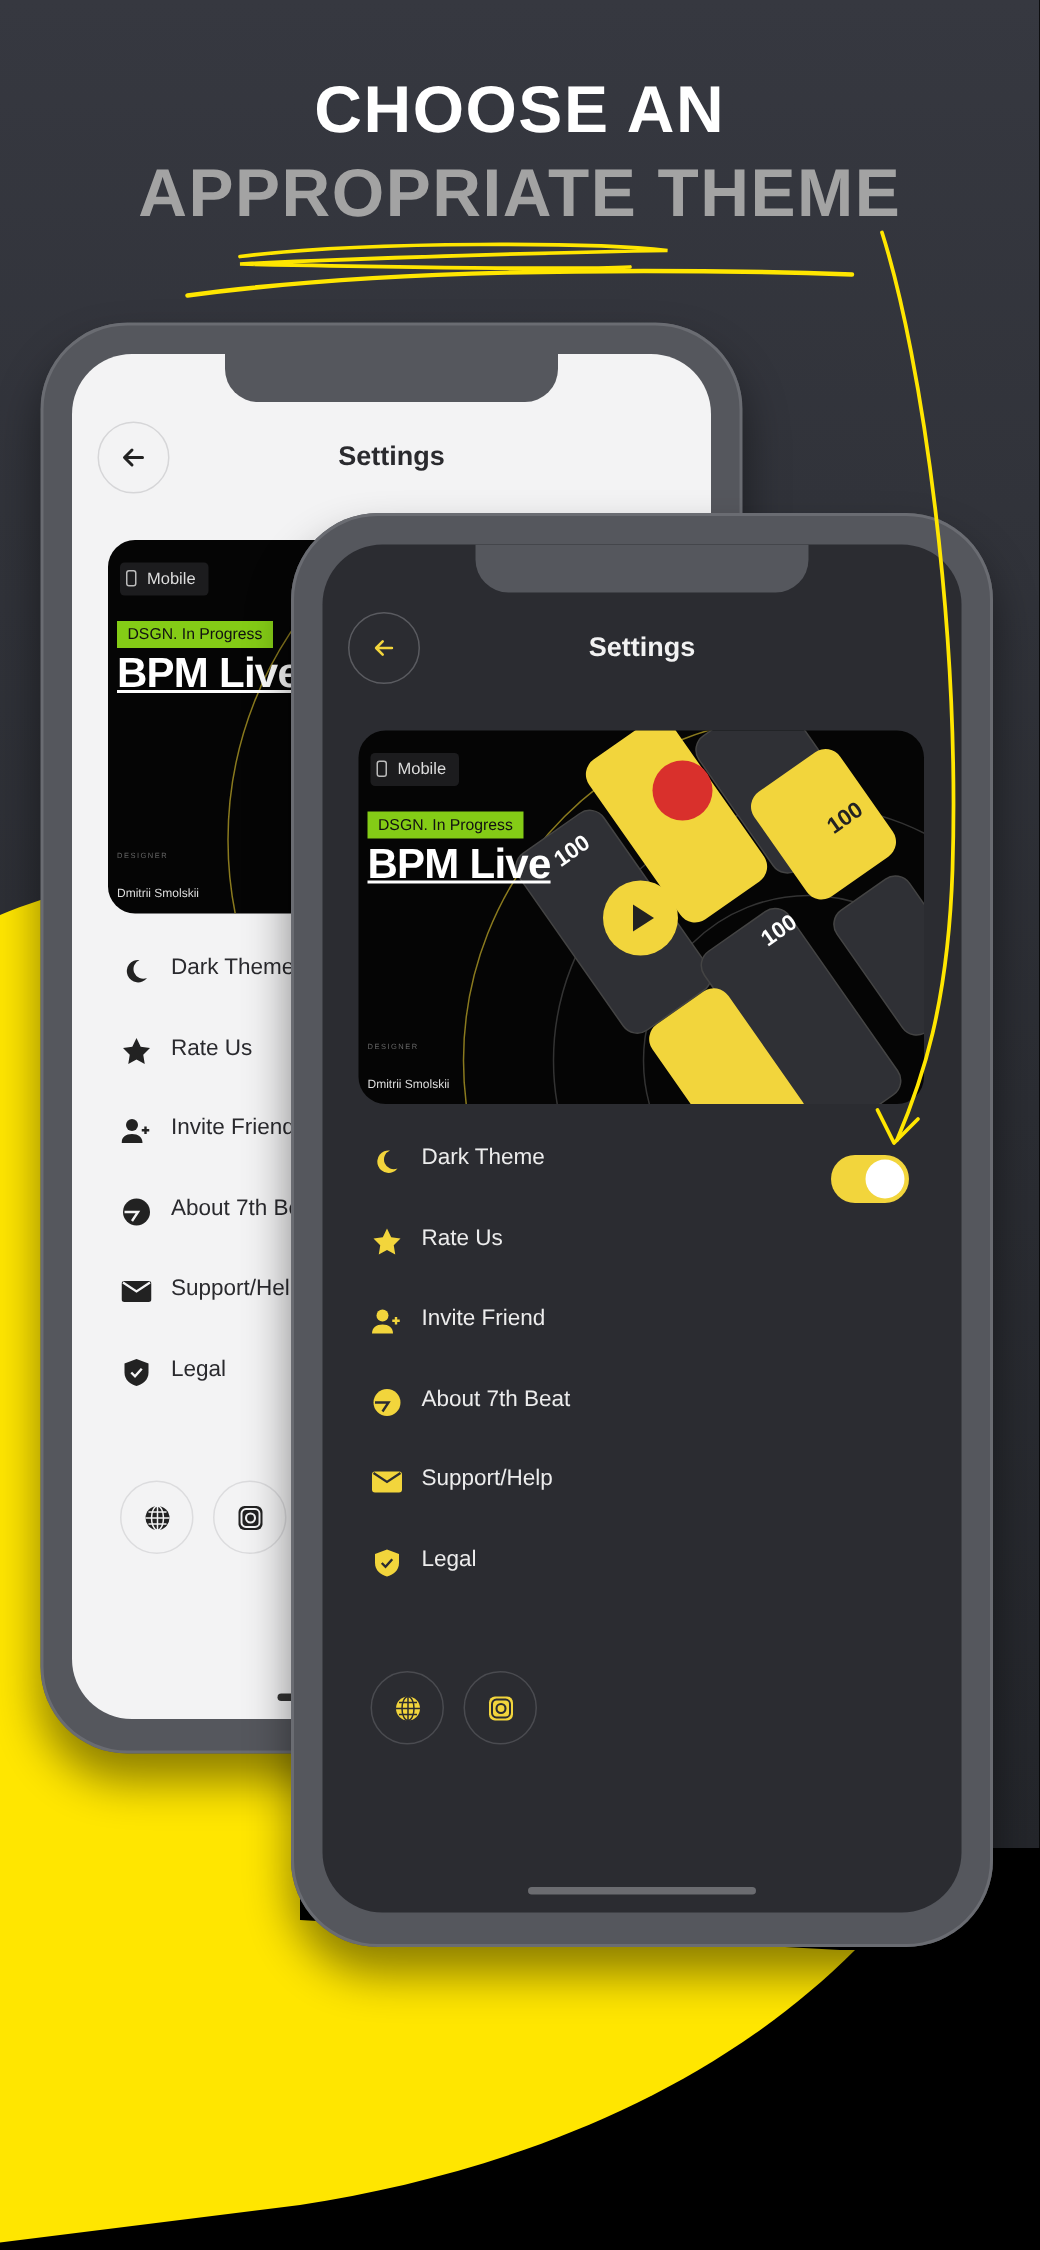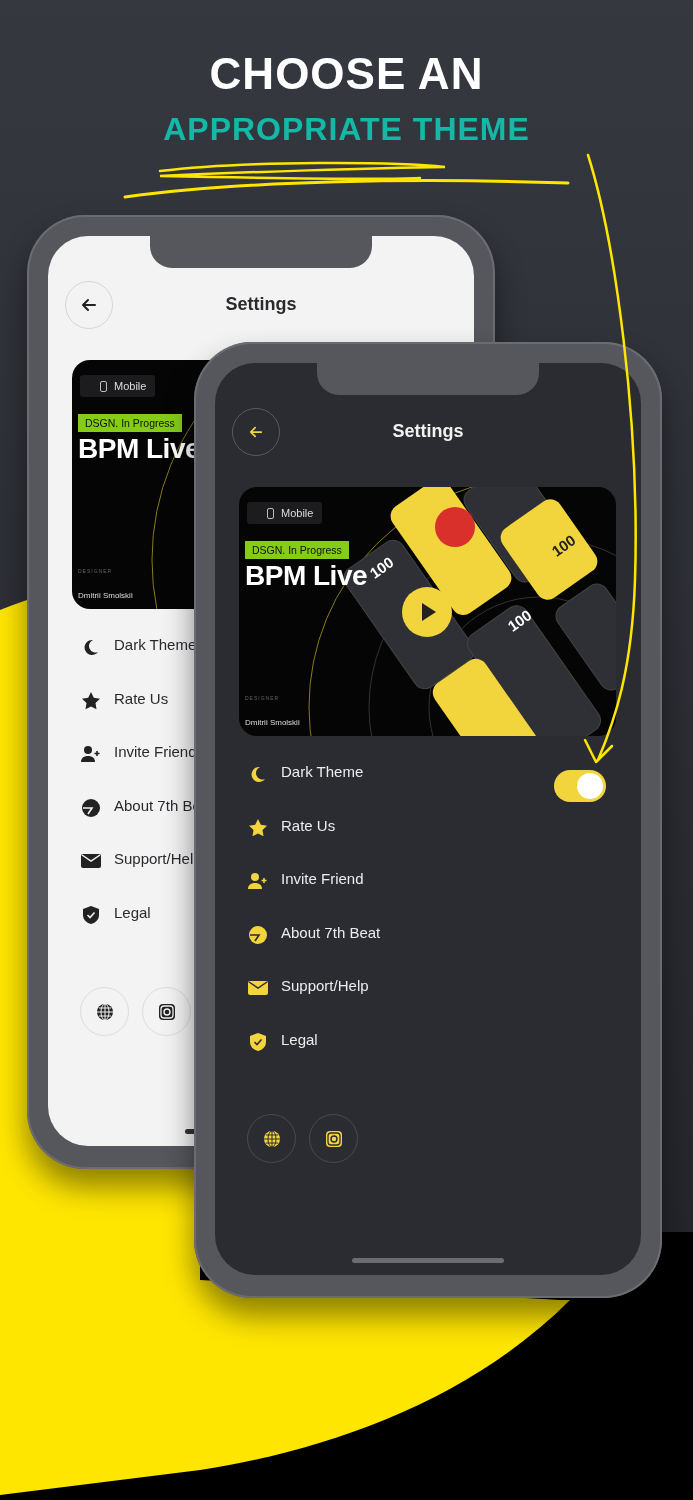--- a/index.html
+++ b/index.html
@@ -2,21 +2,21 @@
 <html><head>
 <meta charset="utf-8">
 <style>
   * { box-sizing: border-box; margin: 0; padding: 0; }
   html, body { width: 693px; height: 1500px; overflow: hidden; }
   body { position: relative; background: #000; font-family: "Liberation Sans", sans-serif; }
   .bg-top { position: absolute; left: 0; top: 0; width: 693px; height: 1232px; background: linear-gradient(180deg, #363840 0%, #2b2d33 60%, #24262b 100%); }
   .bg-yellow { position: absolute; left: 0; top: 0; width: 693px; height: 1500px; }
   .headline { position: absolute; left: 0; top: 48px; width: 693px; text-align: center; font-weight: 700; letter-spacing: 1px; }
   .headline .l1 { display: block; color: #fff; font-size: 44px; line-height: 52px; }
-  .headline .l2 { display: block; color: #14b8a6; font-size: 32px; line-height: 58px; }
+  .headline .l2 { display: block; color: #a3a3a3; font-size: 45px; line-height: 58px; }
   .scribble { position: absolute; left: 0; top: 0; width: 693px; height: 900px; pointer-events: none; }
 
   .phone { position: absolute; border-radius: 58px; background: #55575d; box-shadow: 0 18px 30px rgba(0,0,0,0.45), inset 0 0 0 2px #6a6c72; }
   .screen { position: absolute; border-radius: 40px; overflow: hidden; }
   .notch { position: absolute; top: 0; left: 50%; transform: translateX(-50%); width: 222px; height: 32px; background: #55575d; border-radius: 0 0 22px 22px; }
 
   
   .phone.light { left: 27px; top: 215px; width: 468px; height: 954px; }
   .phone.light .screen { left: 21px; top: 21px; width: 426px; height: 910px; background: #f3f3f4; }
   
@@ -25,24 +25,24 @@
 
   .hdr-back { position: absolute; left: 17px; top: 45px; width: 48px; height: 48px; border-radius: 50%; display: flex; align-items: center; justify-content: center; font-size: 20px; }
   .light .hdr-back { border: 1.5px solid #d6d6d8; color: #222; }
   .dark .hdr-back { border: 1.5px solid #5a5b60; color: #f2d53c; }
   .hdr-title { position: absolute; left: 0; right: 0; top: 58px; text-align: center; font-size: 18px; font-weight: 700; }
   .light .hdr-title { color: #2a2a2e; }
   .dark .hdr-title { color: #f2f2f2; }
 
   .card { position: absolute; left: 24px; top: 124px; width: 377px; height: 249px; border-radius: 18px; background: #050505; overflow: hidden; }
   .card .arcs { position: absolute; left: 0; top: 0; width: 100%; height: 100%; }
-  .card .chip { position: absolute; left: 8px; top: 15px; background: #1c1c1e; color: #ddd; font-size: 11px; padding: 5px 9px 5px 20px; border-radius: 3px; display: flex; gap: 7px; align-items: flex-end; }
+  .card .chip { position: absolute; left: 8px; top: 15px; background: #1c1c1e; color: #ddd; font-size: 11px; padding: 5px 9px 5px 4px; border-radius: 3px; display: flex; gap: 7px; align-items: flex-start; }
   .card .chip i { display: inline-block; width: 7px; height: 11px; border: 1.5px solid #bbb; border-radius: 2px; }
   .card .tag { position: absolute; left: 6px; top: 54px; background: #84cc16; color: #111; font-size: 10.5px; font-weight: 400; padding: 3px 7px; }
-  .card .title { position: absolute; left: 6px; top: 73px; color: #fff; font-size: 28px; font-weight: 700; letter-spacing: -0.5px; }
+  .card .title { position: absolute; left: 6px; top: 73px; color: #fff; font-size: 28px; font-weight: 700; letter-spacing: -0.5px; text-decoration: underline; }
   .card .des-label { position: absolute; left: 6px; top: 208px; color: #666; font-size: 5px; letter-spacing: 1px; }
   .card .des-name { position: absolute; left: 6px; top: 216px; color: #ddd; font-size: 8px; margin-top: 15px; }
 
   .mock { position: absolute; border-radius: 12px; transform: rotate(-35deg); }
   .mock.y { background: #f2d53c; }
   .mock.d { background: #2f3035; border: 1px solid #444; }
 
   .menu { position: absolute; left: 32px; top: 400px; }
   .menu-item { position: relative; height: 53.6px; display: flex; align-items: flex-start; }
   .menu-item .ic { width: 22px; height: 22px; margin-right: 12px; display: flex; align-items: center; justify-content: center; }

